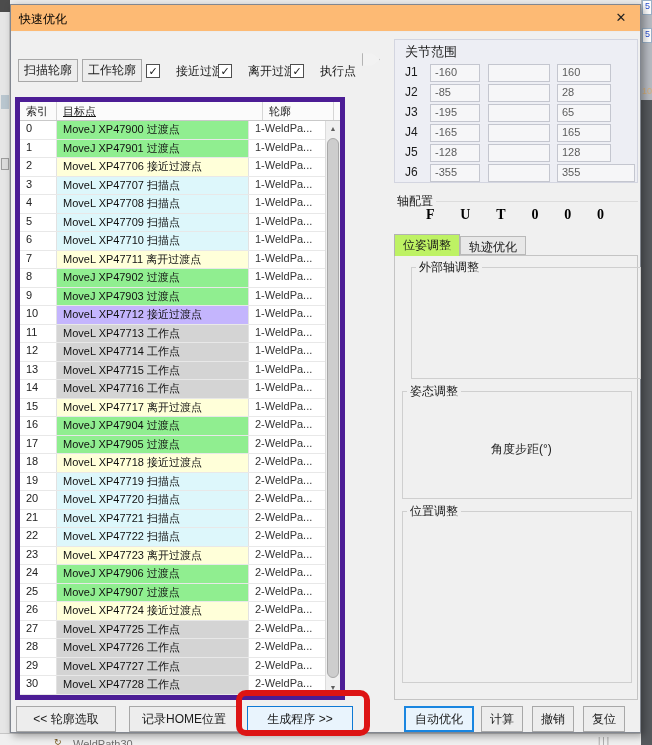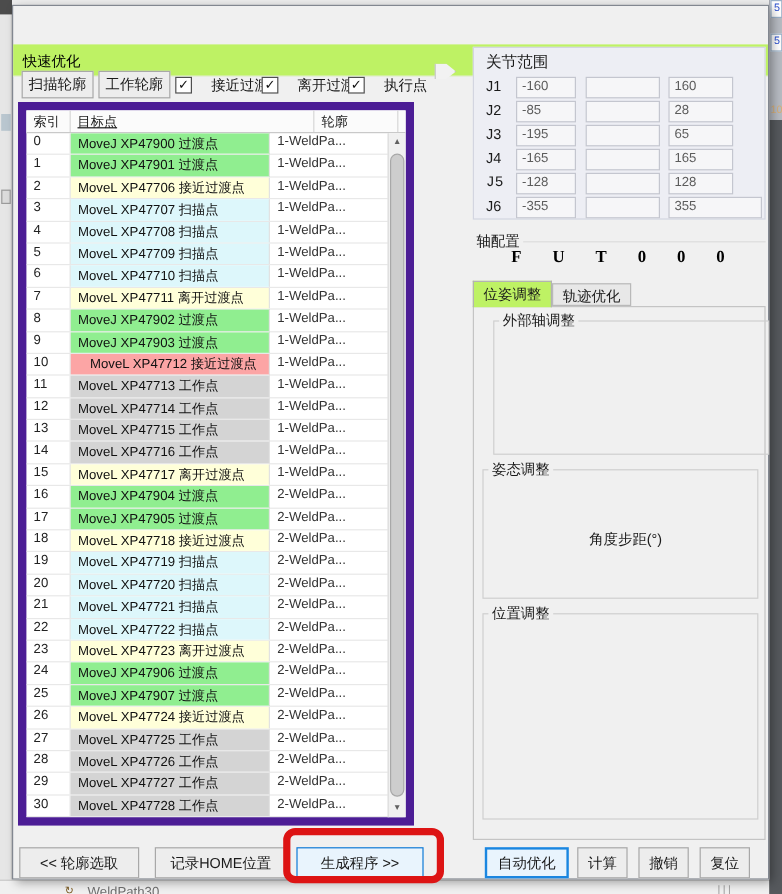--- a/index.html
+++ b/index.html
@@ -17,40 +17,40 @@
   .sliver-bottom .btext { position:absolute; left:73px; top:4px; font-size:11px; color:#6f6f6f; white-space:nowrap; }
   .sliver-bottom .bicon { position:absolute; left:54px; top:3px; font-size:9px; color:#7a5a20; }
   .sliver-bottom .lines { position:absolute; left:598px; top:2px; color:#9a9a9a; font-size:9px; letter-spacing:2px; }
   .sliver-right { left:641px; top:0; width:11px; height:745px; background:#56595d; }
   .sliver-right .box5 { position:absolute; left:1px; width:10px; height:15px; background:#fff; border:1px solid #9ab1c8; color:#2a4fd0; font-size:9px; padding-left:2px; }
   .sliver-right .midnum { position:absolute; left:1px; top:86px; font-size:9px; color:#d8b07a; }
   .sliver-right .topgray { position:absolute; left:0; top:0; width:11px; height:100px; background:#b7bbc2; }
 
   
   .dialog { left:10px; top:4px; width:631px; height:729px; background:#f0f0f0; border:1px solid #828790; box-shadow:3px 3px 8px rgba(0,0,0,.35); }
-  .titlebar { position:absolute; left:0; top:0; width:100%; height:27px; background:#bef264; border-bottom:1px solid #ededed;margin-top:32px; }
+  .titlebar { position:absolute; left:0; top:0; width:100%; height:27px; background:#fdba74; border-bottom:1px solid #ededed; }
   .title { position:absolute; left:8px; top:6px; font-size:12px; color:#000; }
   .close-x { position:absolute; right:2px; top:0; width:34px; height:26px; text-align:center; line-height:26px; font-size:13px; color:#222; cursor:pointer; }
 
   
   .fbtn { position:absolute; height:23px; background:#ededed; border:1px solid #a8a8a8; font-size:12px; text-align:center; line-height:21px; cursor:pointer; }
   .cb-wrap { position:absolute; height:20px; display:flex; align-items:center; gap:4px; cursor:pointer; }
   .cb-box { width:14px; height:14px; background:#fff; border:1px solid #4f4f4f; font-size:11px; line-height:12px; text-align:center; color:#111; font-weight:bold; }
   .cb-label { font-size:12px; white-space:nowrap;margin-left:12px; }
 
   
-  .grid { left:4px; top:80px; width:330px; height:603px; background:#fff; border:7px solid #4c1d95;padding-left:30px; }
+  .grid { left:4px; top:92px; width:330px; height:603px; background:#fff; border:5px solid #4c1d95;padding-left:30px; }
   .ghead { position:absolute; left:0; top:0; right:0; height:19px; background:#fbfbfb; border-bottom:1px solid #c9c9c9; display:flex; }
   .ghead .hc { font-size:11px; padding:2px 0 0 6px; border-right:1px solid #d6d6d6; overflow:hidden; white-space:nowrap; }
   .hc-idx { width:37px; } .hc-target { width:206px;text-decoration:underline; } .hc-contour { width:71px; } .hc-sb { flex:1; border-right:none !important; }
   .rows { position:absolute; left:0; top:19px; width:314px; bottom:0; display:flex; flex-direction:column; overflow:hidden; }
   .trow { flex:1; display:flex; border-bottom:1px solid #e8e8e8; cursor:pointer; }
   .trow .tc { font-size:11px; padding:1px 0 0 6px; white-space:nowrap; overflow:hidden; }
   .tc-idx { width:37px; border-right:1px solid #e2e2e2; color:#222; }
-  .tc-target { width:166px; border-right:1px solid #e2e2e2; color:#111; }
+  .tc-target { width:192px; border-right:1px solid #e2e2e2; color:#111; }
   .tc-contour { flex:1; color:#333; }
   
   .vsb { position:absolute; right:0; top:19px; width:15px; bottom:0; background:#f0f0f0; border-left:1px solid #dcdcdc; }
   .vsb .arr { position:absolute; left:0; width:100%; height:15px; font-size:7px; color:#606060; text-align:center; line-height:15px; cursor:pointer; }
   .vsb .arr.up { top:0; } .vsb .arr.dn { bottom:0; }
   .vsb .thumb { position:absolute; left:1px; right:1px; top:17px; bottom:17px; background:#cdcdcd; border:1px solid #a8a8a8; border-radius:6px; cursor:grab; }
 
   
   .split-arrow { left:351px; top:47px; width:18px; height:15px; background:#f2f2f2; clip-path:polygon(0 8%, 55% 8%, 100% 50%, 55% 92%, 0 92%, 0 8%); border:0; box-shadow:inset 0 0 0 1px #b4b4b4; cursor:pointer; }
 
@@ -196,21 +196,21 @@
             <div class="tc tc-target" style="background: rgb(144, 238, 144);">MoveJ XP47902 过渡点</div>
             <div class="tc tc-contour">1-WeldPa...</div>
           </div>
           <div class="trow">
             <div class="tc tc-idx">9</div>
             <div class="tc tc-target" style="background: rgb(144, 238, 144);">MoveJ XP47903 过渡点</div>
             <div class="tc tc-contour">1-WeldPa...</div>
           </div>
           <div class="trow">
             <div class="tc tc-idx">10</div>
-            <div class="tc tc-target" style="background: #fca5a5; text-align: center;">MoveL XP47712 接近过渡点</div>
+            <div class="tc tc-target" style="background: #c4b5fd;">MoveL XP47712 接近过渡点</div>
             <div class="tc tc-contour">1-WeldPa...</div>
           </div>
           <div class="trow">
             <div class="tc tc-idx">11</div>
             <div class="tc tc-target" style="background: rgb(212, 212, 212);">MoveL XP47713 工作点</div>
             <div class="tc tc-contour">1-WeldPa...</div>
           </div>
           <div class="trow">
             <div class="tc tc-idx">12</div>
             <div class="tc tc-target" style="background: rgb(212, 212, 212);">MoveL XP47714 工作点</div>
@@ -328,21 +328,21 @@
           <div class="jinput" style="position: absolute; left: 93px; top: 44px; width: 62px; height: 18px;"></div>
           <div class="jinput" style="position: absolute; left: 162px; top: 44px; width: 54px; height: 18px;">28</div>
           <span class="jrow-label" style="position: absolute; left: 10px; top: 65px;">J3</span>
           <div class="jinput" style="position: absolute; left: 35px; top: 64px; width: 50px; height: 18px;">-195</div>
           <div class="jinput" style="position: absolute; left: 93px; top: 64px; width: 62px; height: 18px;"></div>
           <div class="jinput" style="position: absolute; left: 162px; top: 64px; width: 54px; height: 18px;">65</div>
           <span class="jrow-label" style="position: absolute; left: 10px; top: 85px;">J4</span>
           <div class="jinput" style="position: absolute; left: 35px; top: 84px; width: 50px; height: 18px;">-165</div>
           <div class="jinput" style="position: absolute; left: 93px; top: 84px; width: 62px; height: 18px;"></div>
           <div class="jinput" style="position: absolute; left: 162px; top: 84px; width: 54px; height: 18px;">165</div>
-          <span class="jrow-label" style="position: absolute; left: 10px; top: 105px; font-family: Liberation Mono, monospace;">J5</span>
+          <span class="jrow-label" style="position: absolute; left: 10px; top: 105px;">J5</span>
           <div class="jinput" style="position: absolute; left: 35px; top: 104px; width: 50px; height: 18px;">-128</div>
           <div class="jinput" style="position: absolute; left: 93px; top: 104px; width: 62px; height: 18px;"></div>
           <div class="jinput" style="position: absolute; left: 162px; top: 104px; width: 54px; height: 18px;">128</div>
           <span class="jrow-label" style="position: absolute; left: 10px; top: 125px;">J6</span>
           <div class="jinput" style="position: absolute; left: 35px; top: 124px; width: 50px; height: 18px;">-355</div>
           <div class="jinput" style="position: absolute; left: 93px; top: 124px; width: 62px; height: 18px;"></div>
           <div class="jinput" style="position: absolute; left: 162px; top: 124px; width: 78px; height: 18px;">355</div>
         </div>
     </div>
 

